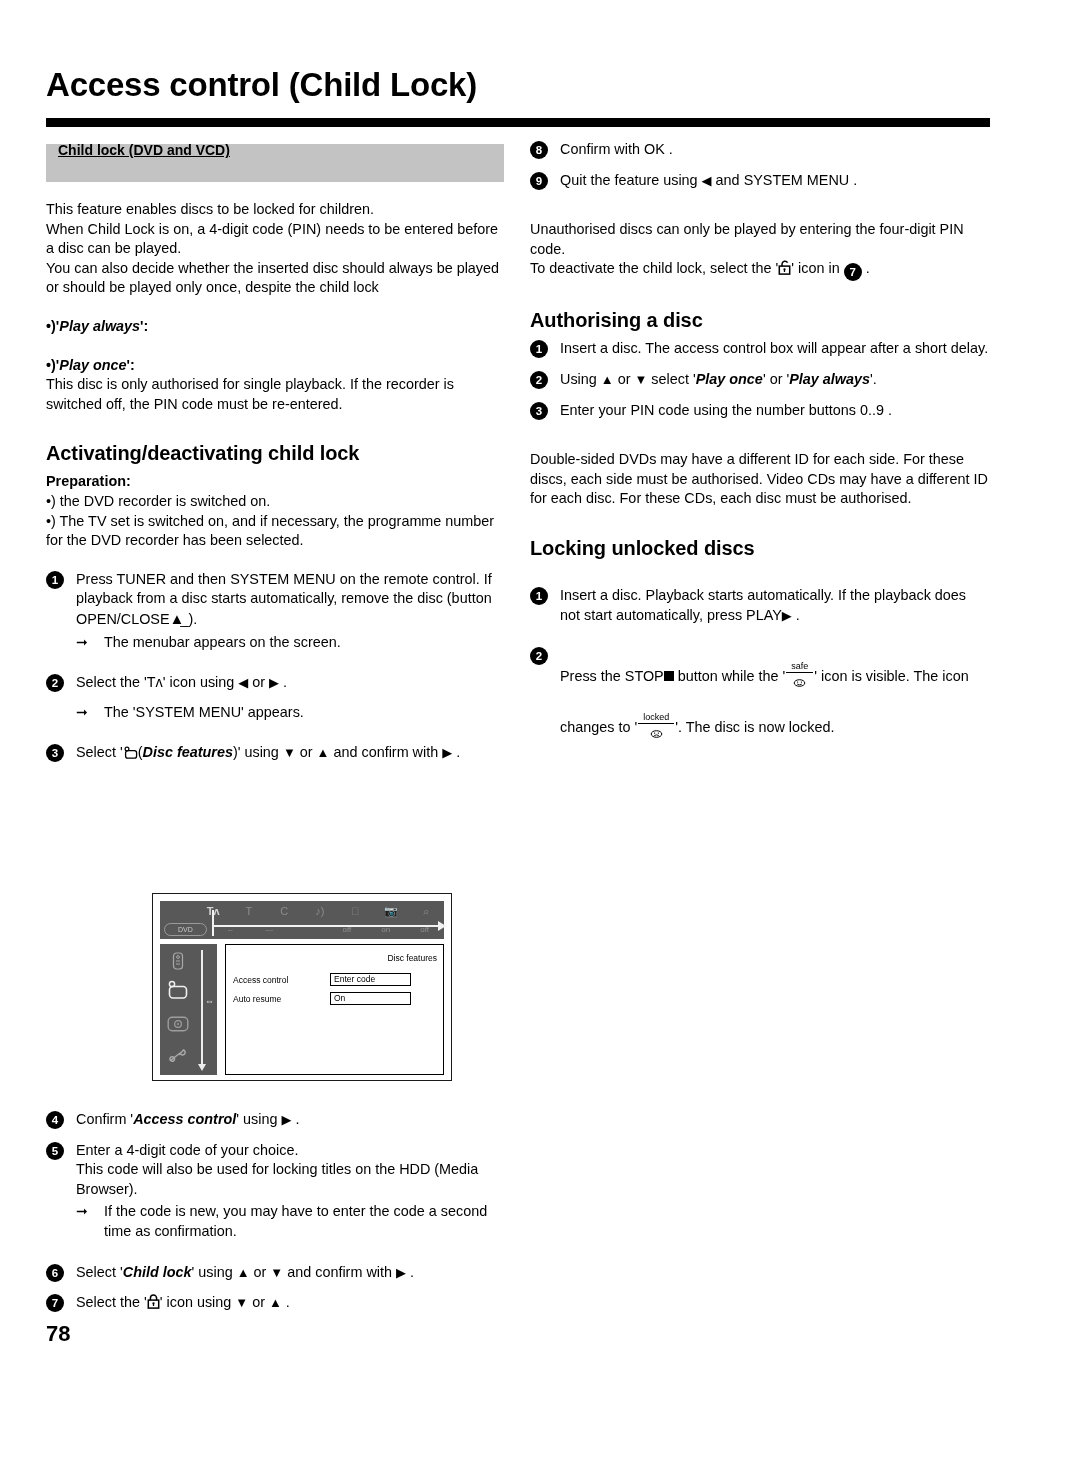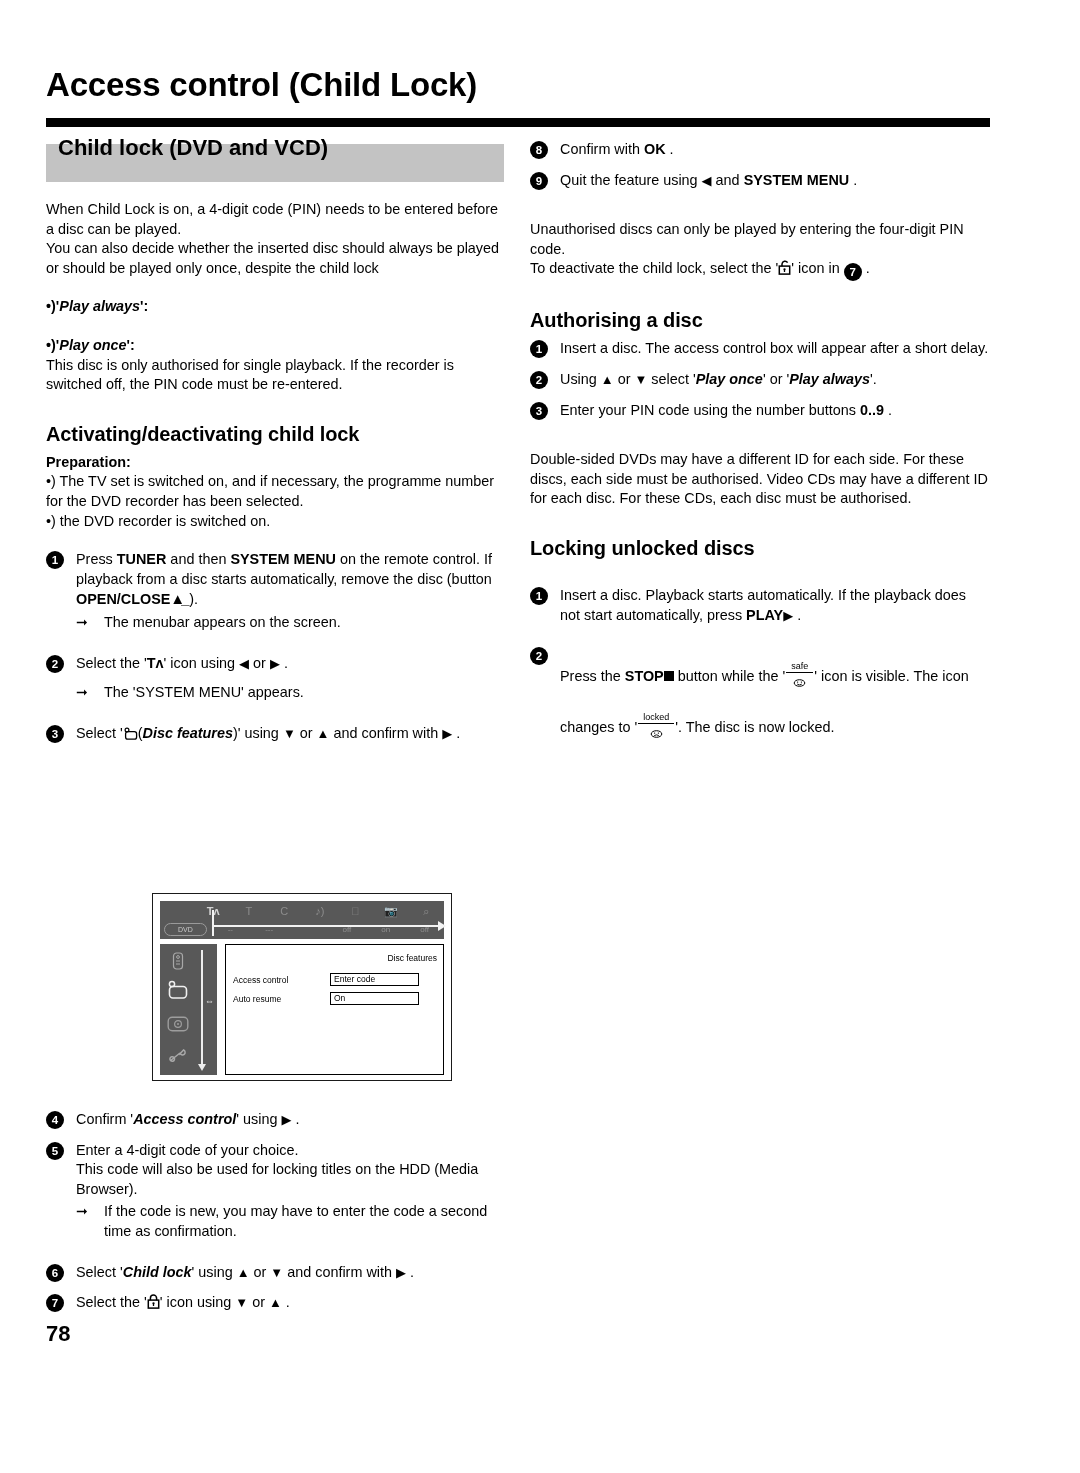--- a/index.html
+++ b/index.html
@@ -46,23 +46,24 @@
     position: absolute;
     left: 46px;
     top: 144px;
     width: 458px;
     height: 38px;
     background: #c3c3c3;
   }
   .banner-text {
     position: absolute;
     left: 58px;
-    top: 135px;
-    font-size: 22px;
-    font-weight: bold;
+    top: 142px;
+    font-size: 14px;
+    font-weight: bold;
+    text-decoration: underline;
   }
 
   
   .col-left {
     position: absolute;
     left: 46px;
     top: 200px;
     width: 460px;
   }
   .col-right {
@@ -86,21 +87,21 @@
     font-weight: bold;
     margin: 0 0 7px 0;
     letter-spacing: -0.1px;
   }
   .sub-bold {
     font-weight: bold;
     font-size: 14.4px;
     line-height: 19.6px;
   }
   .bi { font-weight: bold; font-style: italic; text-align: right; }
-  .b  { font-weight: bold; }
+  .b  { font-weight: normal; }
 
   
   .step {
     position: relative;
     padding-left: 30px;
     font-size: 14.4px;
     line-height: 19.6px;
     margin-bottom: 11px;
   }
   .step-num {
@@ -311,21 +312,21 @@
   }
   .tv-row {
     position: absolute;
     left: 7px;
     font-size: 8.5px;
     line-height: 11px;
   }
   .tv-val {
     position: absolute;
     left: 104px;
-    width: 89px;
+    width: 81px;
     height: 13px;
     border: 1.2px solid #000;
     box-sizing: border-box;
     font-size: 8.5px;
     line-height: 11px;
     padding-left: 3px;
   }
 
   
   .page-num {
@@ -342,39 +343,40 @@
 <div class="page">
 
   <div class="page-title">Access control (Child Lock)</div>
   <div class="title-rule"></div>
 
   <div class="banner"></div>
   <div class="banner-text">Child lock (DVD and VCD)</div>
 
   <div class="col-left">
 
+    <div class="para">This feature enables discs to be locked for children.</div>
     <div class="para">When Child Lock is on, a 4-digit code (PIN) needs to be entered before a disc can be played.</div>
     <div class="para">You can also decide whether the inserted disc should always be played or should be played only once, despite the child lock</div>
 
     <div class="gap"></div>
 
     <div class="sub-bold"><span>•)</span>'<span class="bi">Play always</span>':</div>
 
     <div class="gap"></div>
 
     <div class="sub-bold"><span>•)</span>'<span class="bi">Play once</span>':</div>
     <div class="para">This disc is only authorised for single playback. If the recorder is switched off, the PIN code must be re-entered.</div>
 
     <div class="gap-lg"></div>
 
     <h2 class="sec">Activating/deactivating child lock</h2>
 
     <div class="sub-bold">Preparation:</div>
+    <div class="para">•) the DVD recorder is switched on.</div>
     <div class="para">•) The TV set is switched on, and if necessary, the programme number for the DVD recorder has been selected.</div>
-    <div class="para">•) the DVD recorder is switched on.</div>
 
     <div class="gap"></div>
 
     <div class="step">
       <span class="step-num">1</span>
       <span>Press </span><span class="b">TUNER</span><span> and then </span><span class="b">SYSTEM MENU</span><span> on the remote control. If playback from a disc starts automatically, remove the disc (button </span><span class="b">OPEN/CLOSE</span><span class="gl-lg b">▲̲</span><span> ).</span>
       <div class="result">
         <span class="arrow">➞</span>
         <span>The menubar appears on the screen.</span>
       </div>

